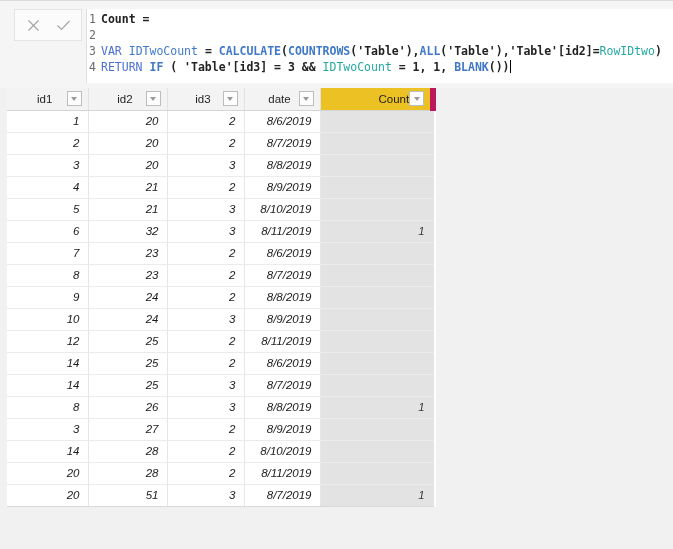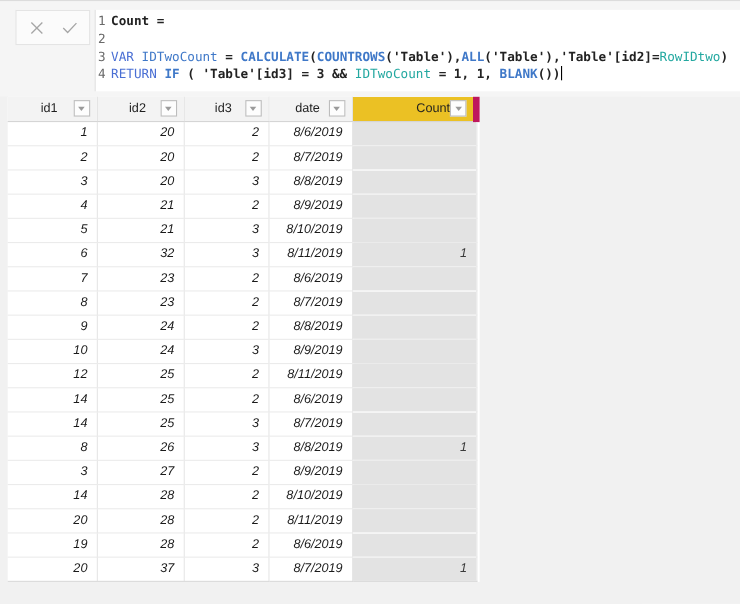--- a/index.html
+++ b/index.html
@@ -409,29 +409,22 @@
             <td class="count-cell"></td>
           </tr>
           <tr>
             <td>20</td>
             <td>28</td>
             <td>2</td>
             <td>8/11/2019</td>
             <td class="count-cell"></td>
           </tr>
           <tr>
-            <td>19</td>
-            <td>28</td>
-            <td>2</td>
-            <td>8/6/2019</td>
-            <td class="count-cell"></td>
-          </tr>
-          <tr>
             <td>20</td>
-            <td>37</td>
+            <td>51</td>
             <td>3</td>
             <td>8/7/2019</td>
             <td class="count-cell">1</td>
           </tr>
         </tbody>
     </table>
   </div>
 
 </div>
 

